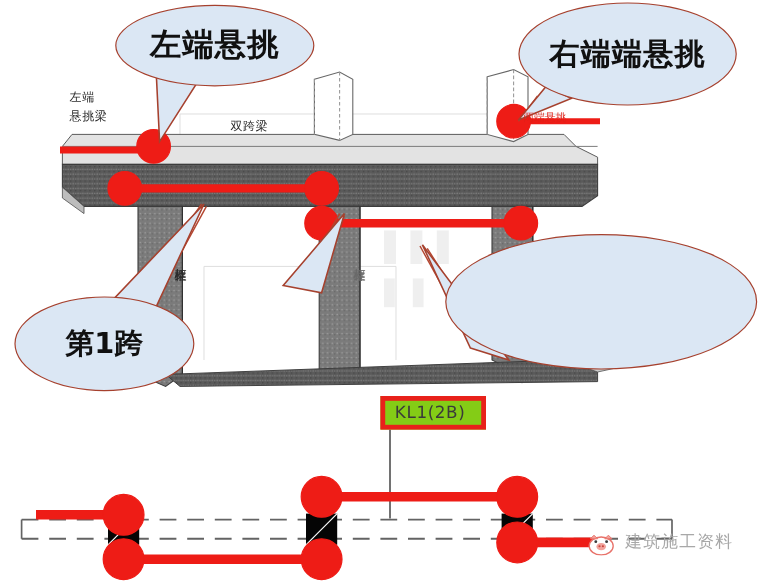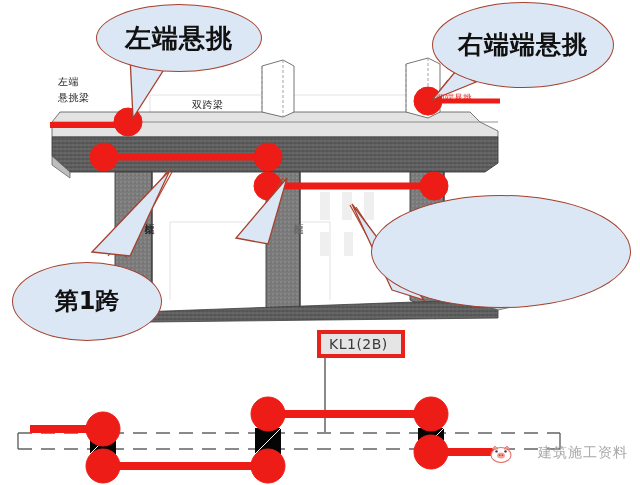--- a/index.html
+++ b/index.html
@@ -43,40 +43,40 @@
     left: 96px; top: 4px; width: 166px; height: 68px;
     font-size: 26px;
     letter-spacing: 1px;
   }
   #bubble-right-cantilever {
     left: 432px; top: 2px; width: 182px; height: 86px;
     font-size: 25px;
     letter-spacing: 1px;
   }
   #bubble-span1 {
-    left: 12px; top: 262px; width: 150px; height: 79px;
+    left: 12px; top: 247px; width: 150px; height: 79px;
     font-size: 24px;
   }
   #bubble-span2 {
     left: 166px; top: 229px; width: 162px; height: 80px;
     font-size: 24px;
   }
   #bubble-frame-beam {
     left: 371px; top: 195px; width: 260px; height: 113px;
     font-size: 24px;
     line-height: 1.25;
   }
 
   
   #kl-label-box {
     position: absolute;
     left: 317px; top: 330px;
     width: 88px; height: 28px;
     border: 4px solid #e8211a;
-    background: #e5e5e5;
+    background: #84cc16;
     box-sizing: border-box;
     z-index: 18;
     display: flex;
     align-items: center;
   }
   #kl-label-box .kl-text {
     font-family: "DejaVu Sans", "Liberation Sans", sans-serif;
     font-size: 14px;
     color: #3a3a3a;
     padding-left: 8px;
@@ -113,22 +113,22 @@
     font-size: 9px;
     letter-spacing: 0px;
     opacity: 0.95;
   }
 
   
   #watermark {
     position: absolute;
     left: 486px; top: 443px;
     display: flex;
-    align-items: center;
-    gap: 22px;
+    align-items: flex-start;
+    gap: 5px;
     z-index: 22;
   }
   #watermark .wm-text {
     color: #a8a8a8;
     font-size: 14px;
     letter-spacing: 1px;
     font-weight: normal;
   }
 </style>
 </head>

